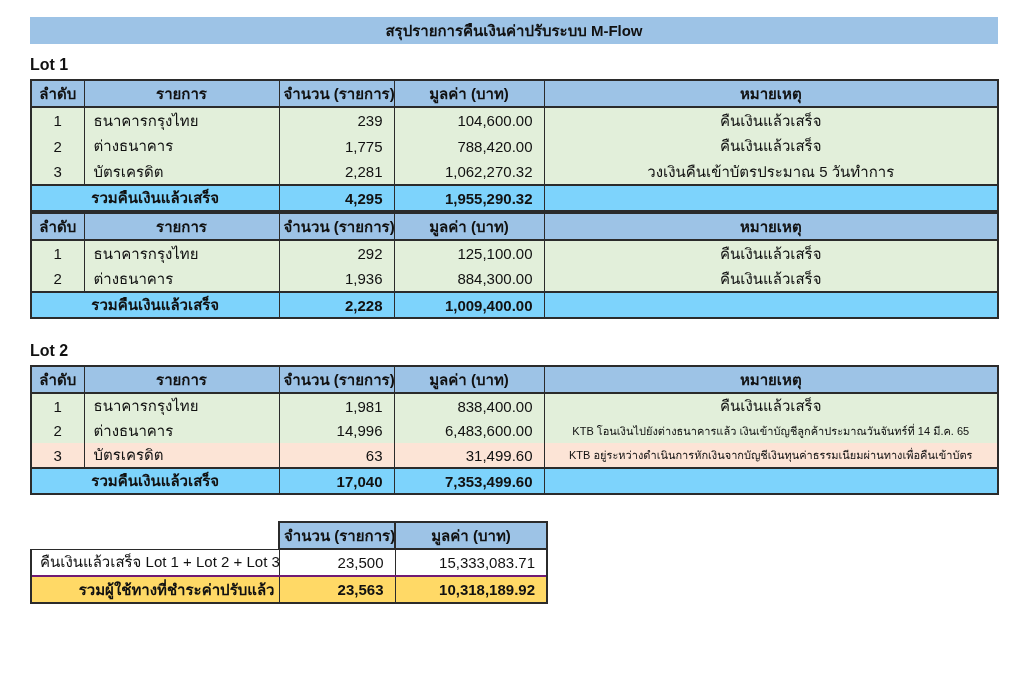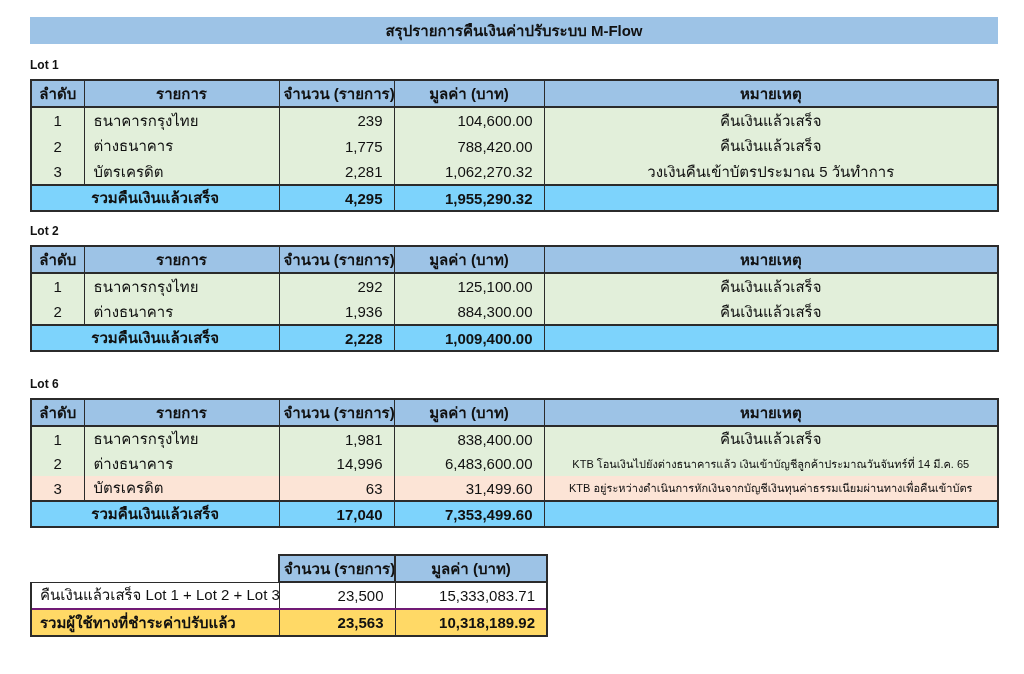--- a/index.html
+++ b/index.html
@@ -10,21 +10,21 @@
     color:#111;
   }
   .page { position:relative; width:860px; height:674px; padding:17px 20px 0 30px; }
 
   .title-band {
     width:968px; height:27px; background:#9DC3E6;
     text-align:center; font-weight:bold; font-size:15px; line-height:27px;
     margin-bottom:11px;
   }
 
-  .lot-label { font-weight:bold; font-size:12px; height:20px; line-height:20px; margin:0 0 4px 0; }
+  .lot-label { font-weight:bold; font-size:16px; height:20px; line-height:20px; margin:0 0 4px 0; }
   .lot-label.gap-s { margin-top:9px; }
   .lot-label.gap-l { margin-top:22px; }
 
   table { border-collapse:collapse; table-layout:fixed; }
   .lot-table { width:967px; border:2px solid #2b2b2b; }
   .lot-table th, .lot-table td {
     border-left:1px solid #2b2b2b; border-right:1px solid #2b2b2b;
     padding:0 4px; overflow:hidden; white-space:nowrap;
   }
   .lot-table thead th {
@@ -55,21 +55,21 @@
   }
   .sum-table td { border:1px solid #2b2b2b; height:27px; font-size:15px; background:#fff; }
   .sum-table td:first-child { border-left-width:2px; }
   .sum-table td:last-child  { border-right-width:2px; }
   .ghost { border:none !important; background:transparent !important; }
   .r-peach2 td { background:#FCE4D6; }
   .r-yellow td {
     background:#FFD966; font-weight:bold;
     border-top:2px solid #701a75; border-bottom:2px solid #2b2b2b;
   }
-  .s-label { text-align:left; padding-left:8px !important; }
+  .s-label { text-align:right; padding-left:8px !important; }
 </style>
 </head>
 <body>
 
 <div class="page">
 
   <div class="title-band">สรุปรายการคืนเงินค่าปรับระบบ M-Flow</div>
 
   <div class="lot-label">Lot 1</div>
   <table class="lot-table">
@@ -113,21 +113,20 @@
       </tr>
       <tr class="r-total">
         <td class="t-label" colspan="2">รวมคืนเงินแล้วเสร็จ</td>
         <td class="c-count">4,295</td>
         <td class="c-value">1,955,290.32</td>
         <td class="c-remark"></td>
       </tr>
     </tbody>
   </table>
 
-  <div class="lot-label gap-s">Lot 2</div>
   <table class="lot-table">
     <colgroup>
         <col style="width:53px">
         <col style="width:195px">
         <col style="width:115px">
         <col style="width:150px">
         <col style="width:454px">
       </colgroup>
     <thead>
       <tr>
@@ -155,21 +154,21 @@
       </tr>
       <tr class="r-total">
         <td class="t-label" colspan="2">รวมคืนเงินแล้วเสร็จ</td>
         <td class="c-count">2,228</td>
         <td class="c-value">1,009,400.00</td>
         <td class="c-remark"></td>
       </tr>
     </tbody>
   </table>
 
-  <div class="lot-label gap-l">Lot 6</div>
+  <div class="lot-label gap-l">Lot 2</div>
   <table class="lot-table lot3">
     <colgroup>
         <col style="width:53px">
         <col style="width:195px">
         <col style="width:115px">
         <col style="width:150px">
         <col style="width:454px">
       </colgroup>
     <thead>
       <tr>

